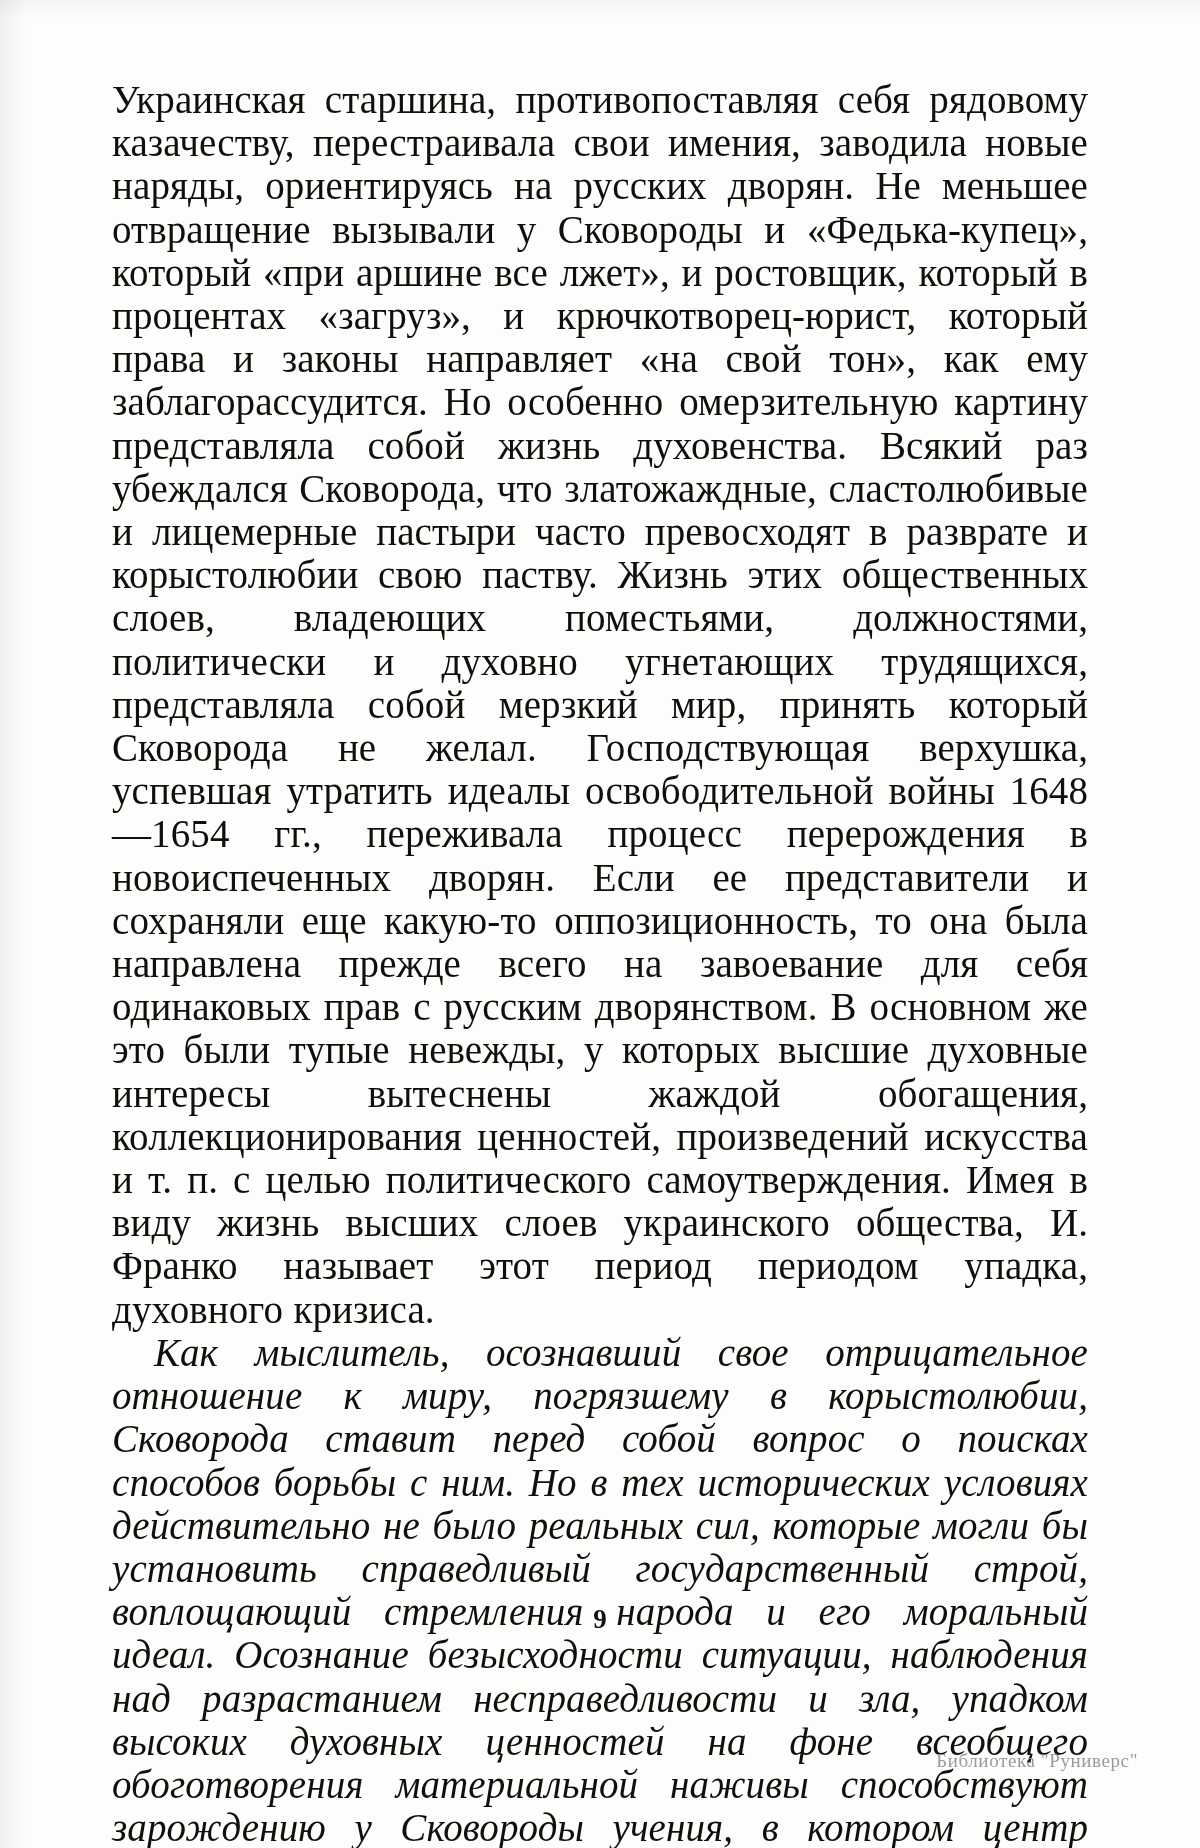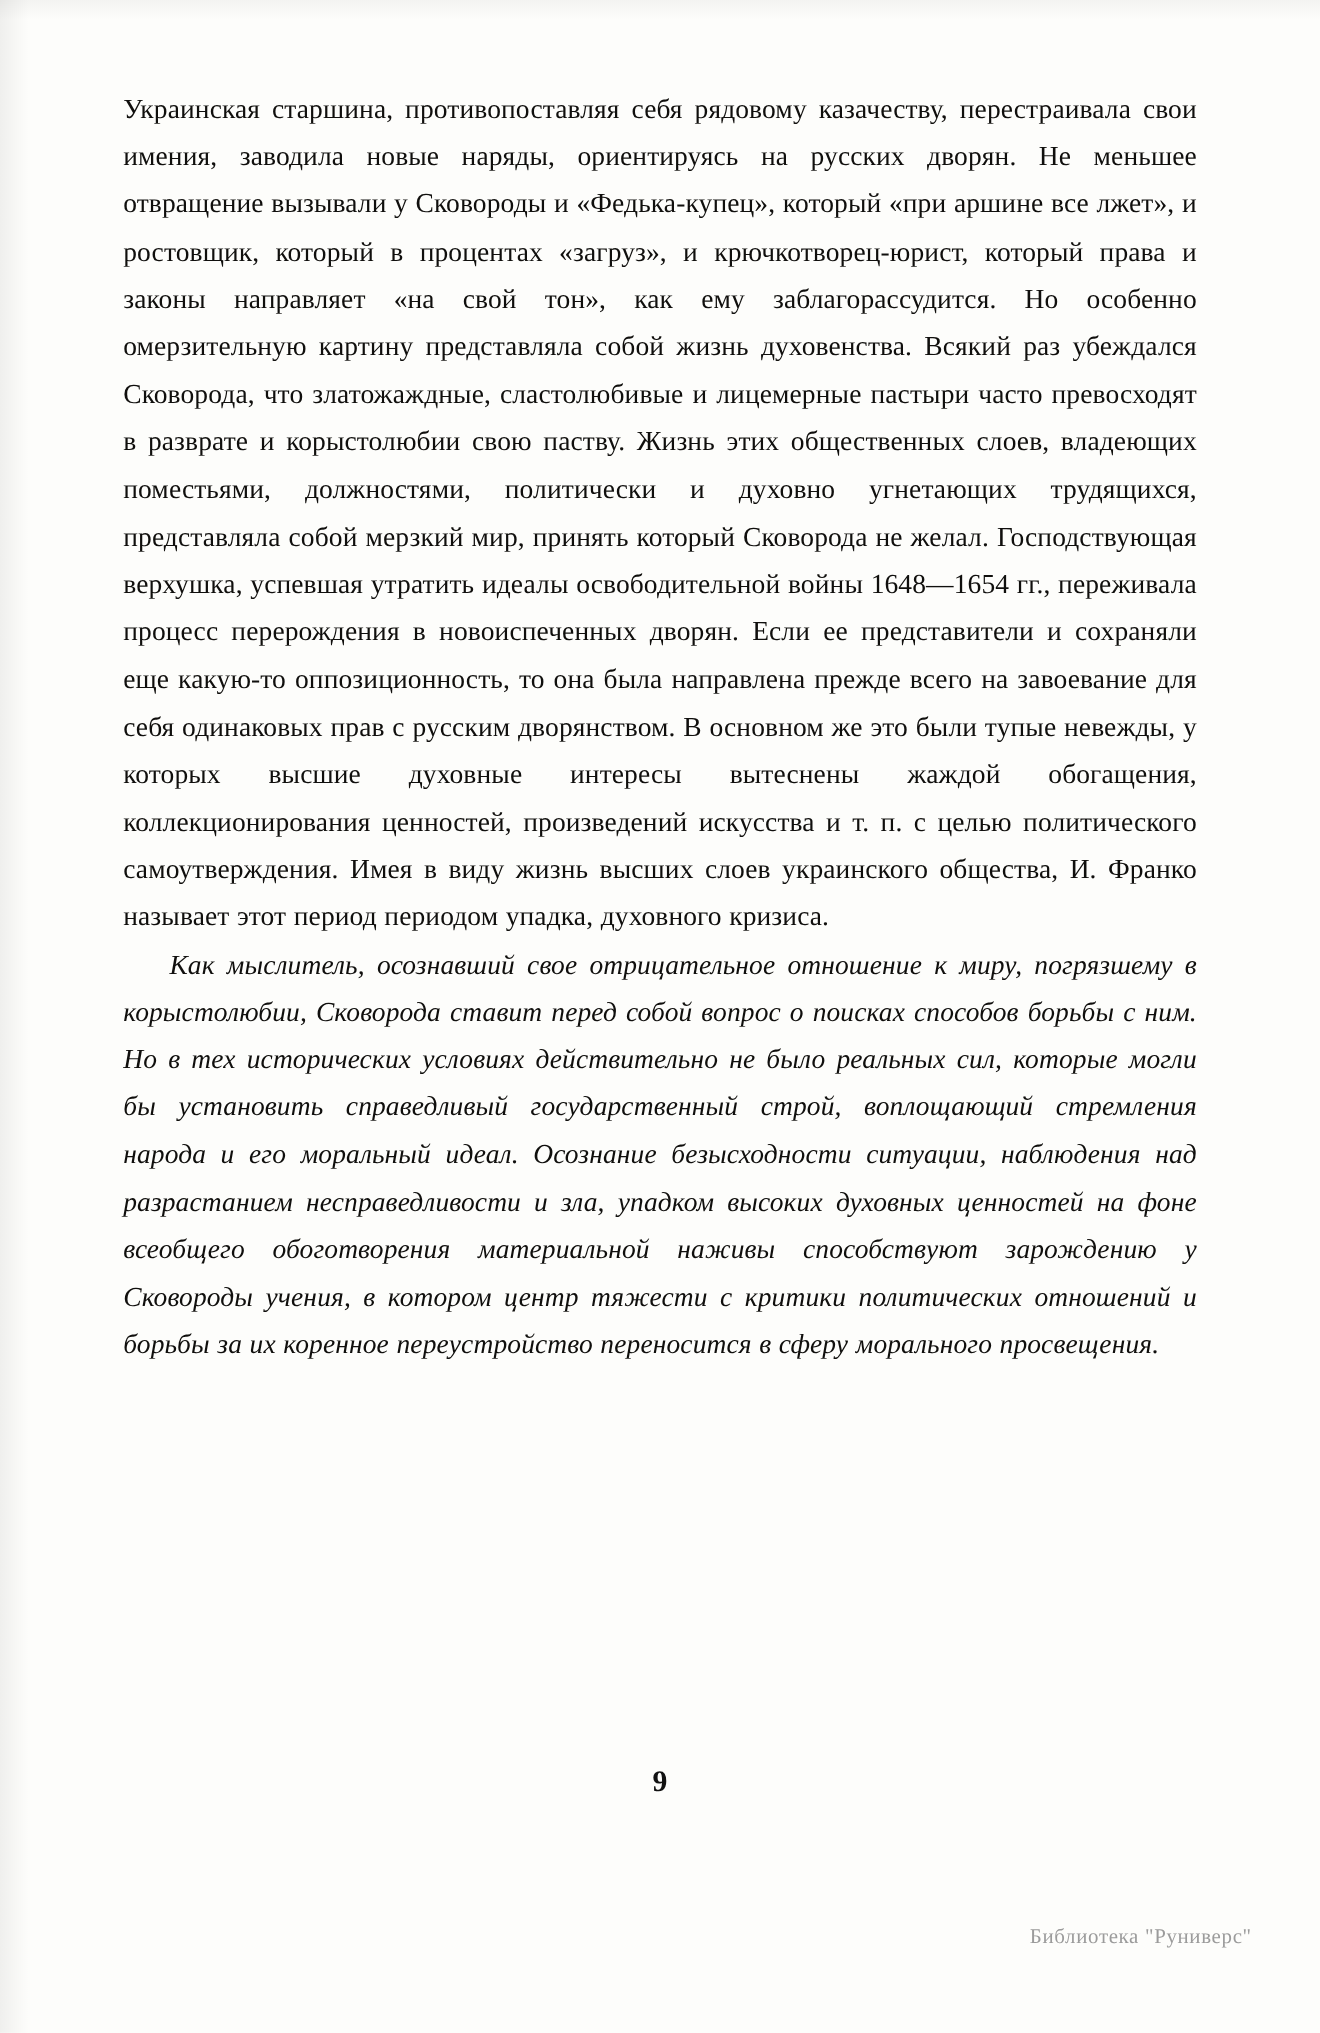--- a/index.html
+++ b/index.html
@@ -24,21 +24,21 @@
     background: #fdfdfb;
   }
   .text-column {
     position: absolute;
     left: 112px;
     top: 78px;
     width: 976px;
   }
   .para {
     margin: 0;
-    font-size: 25px;
+    font-size: 39px;
     line-height: 43.2px;
     text-align: justify;
     text-justify: inter-word;
     letter-spacing: 0.1px;
     word-spacing: 0.5px;
     color: #100f0d;
   }
   .para + .para {
     text-indent: 42px;
     font-style: italic;

